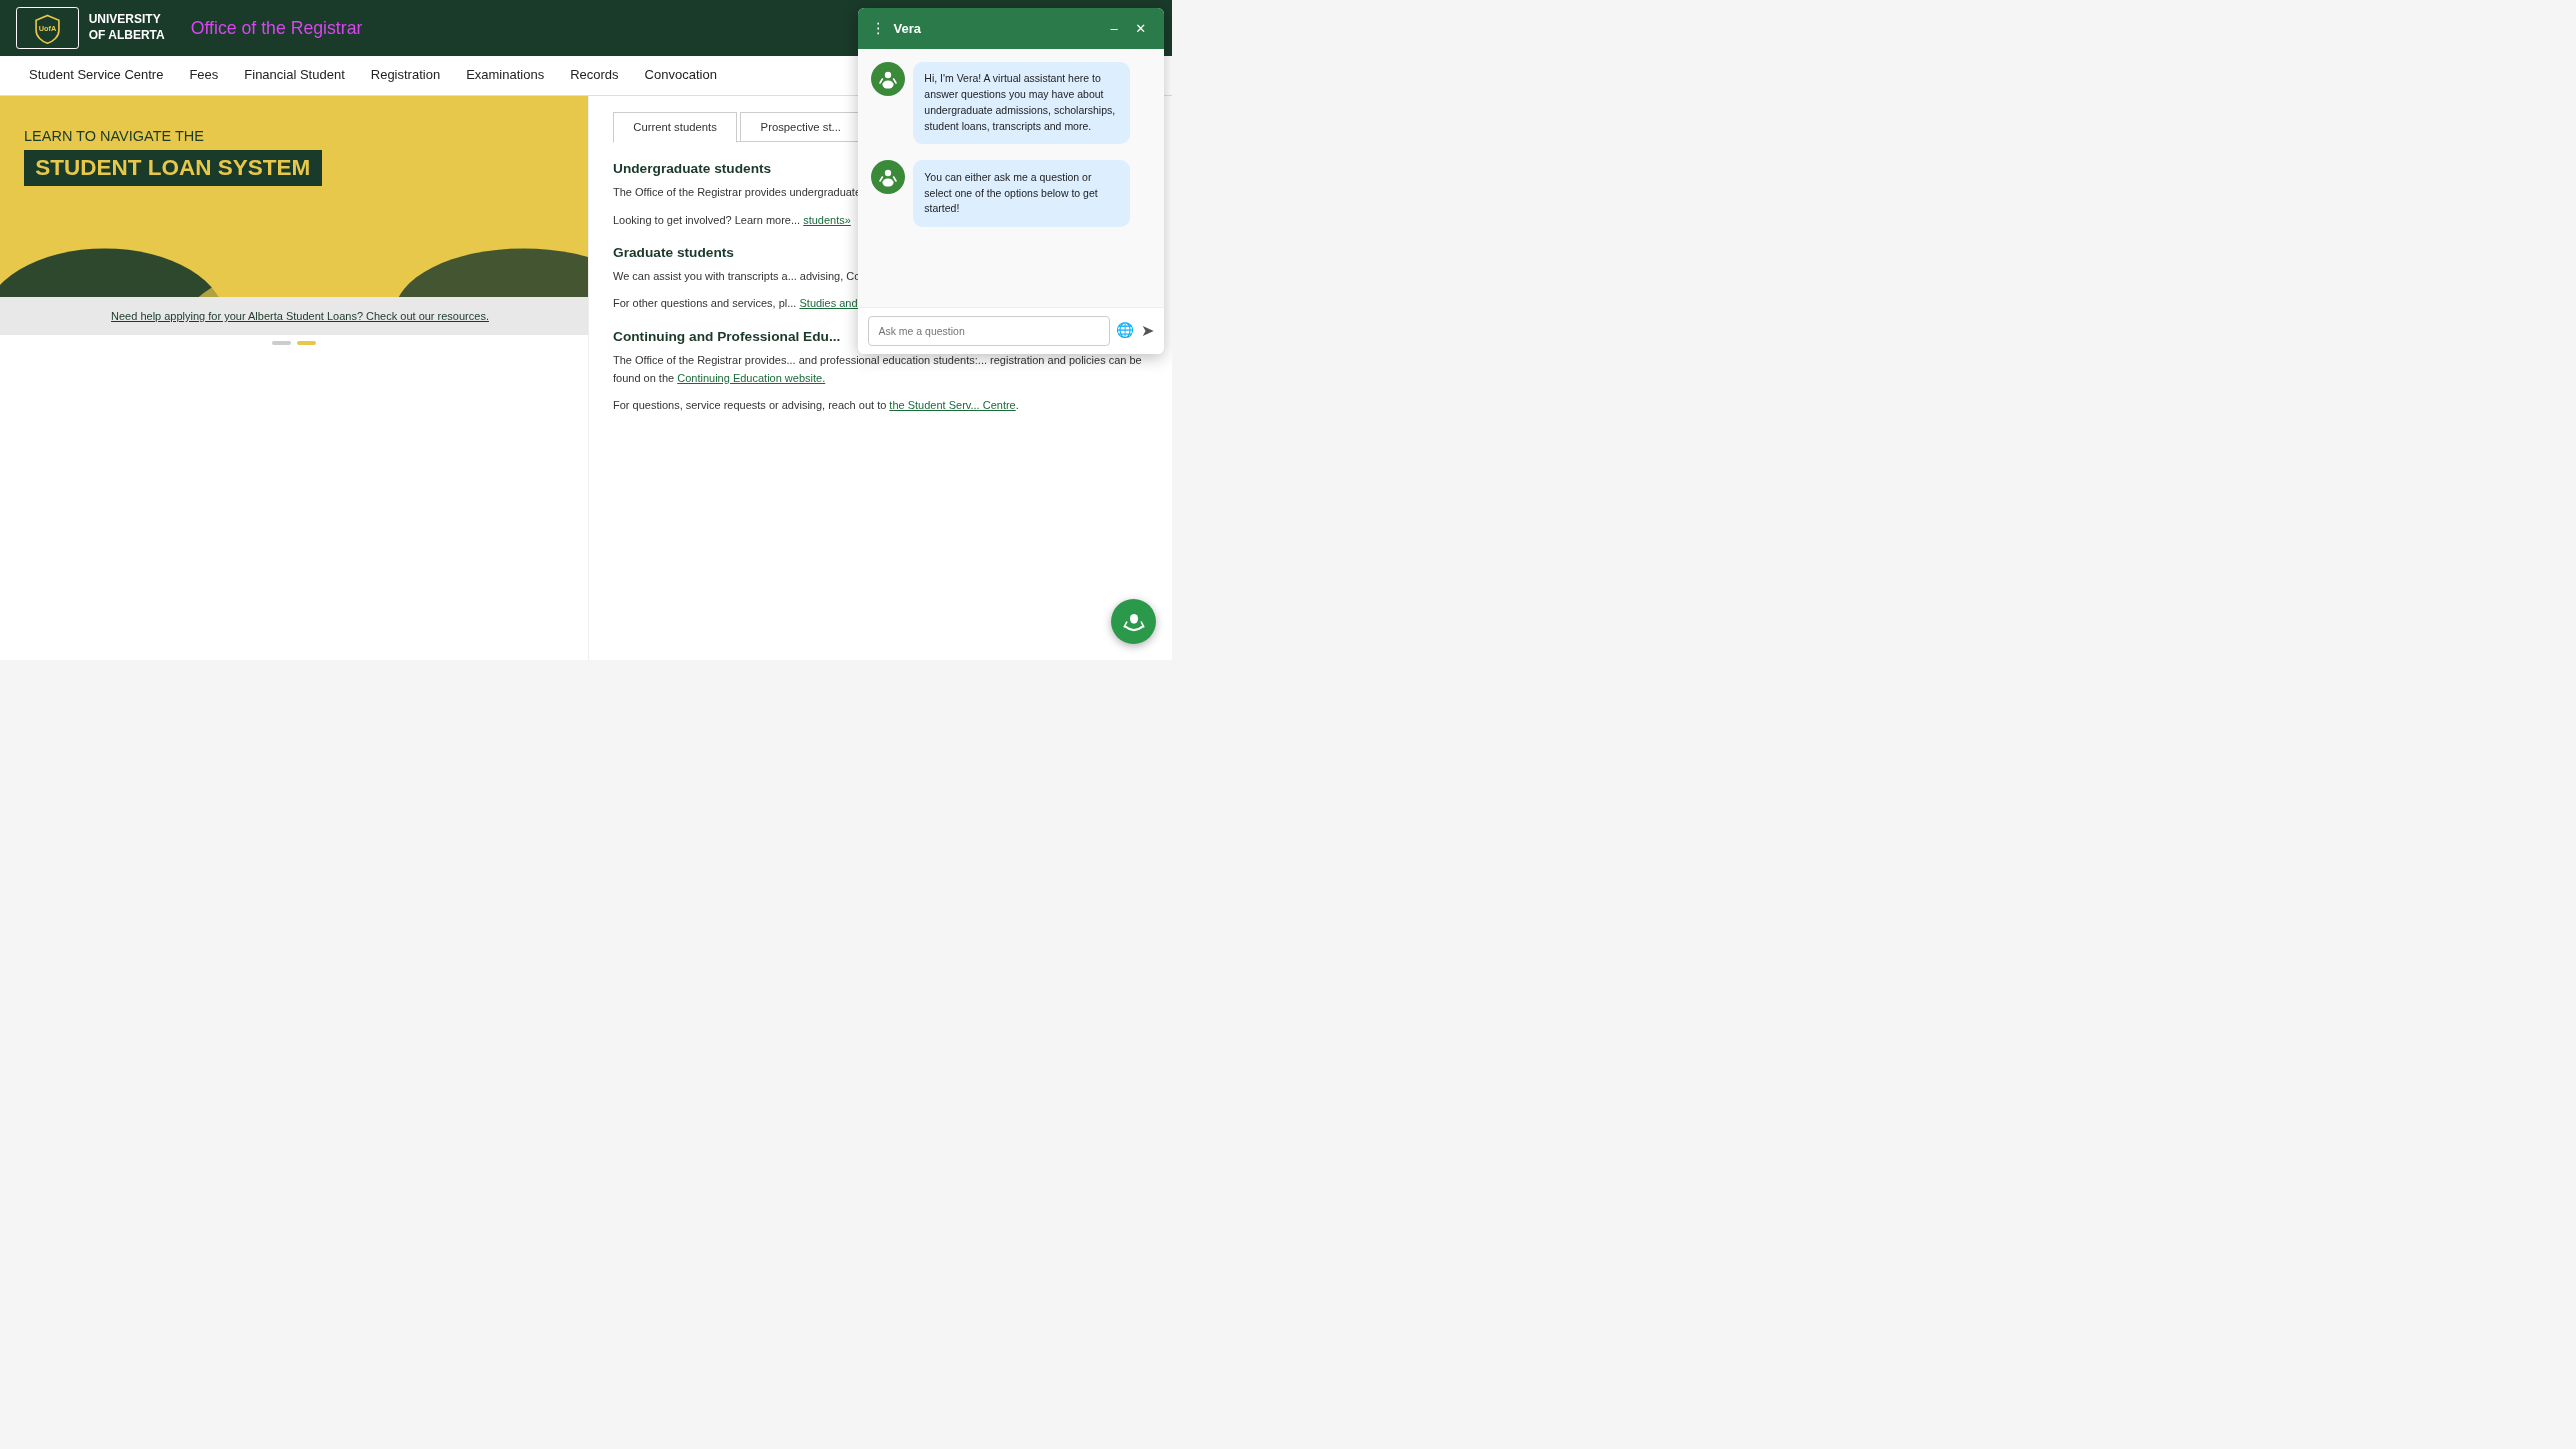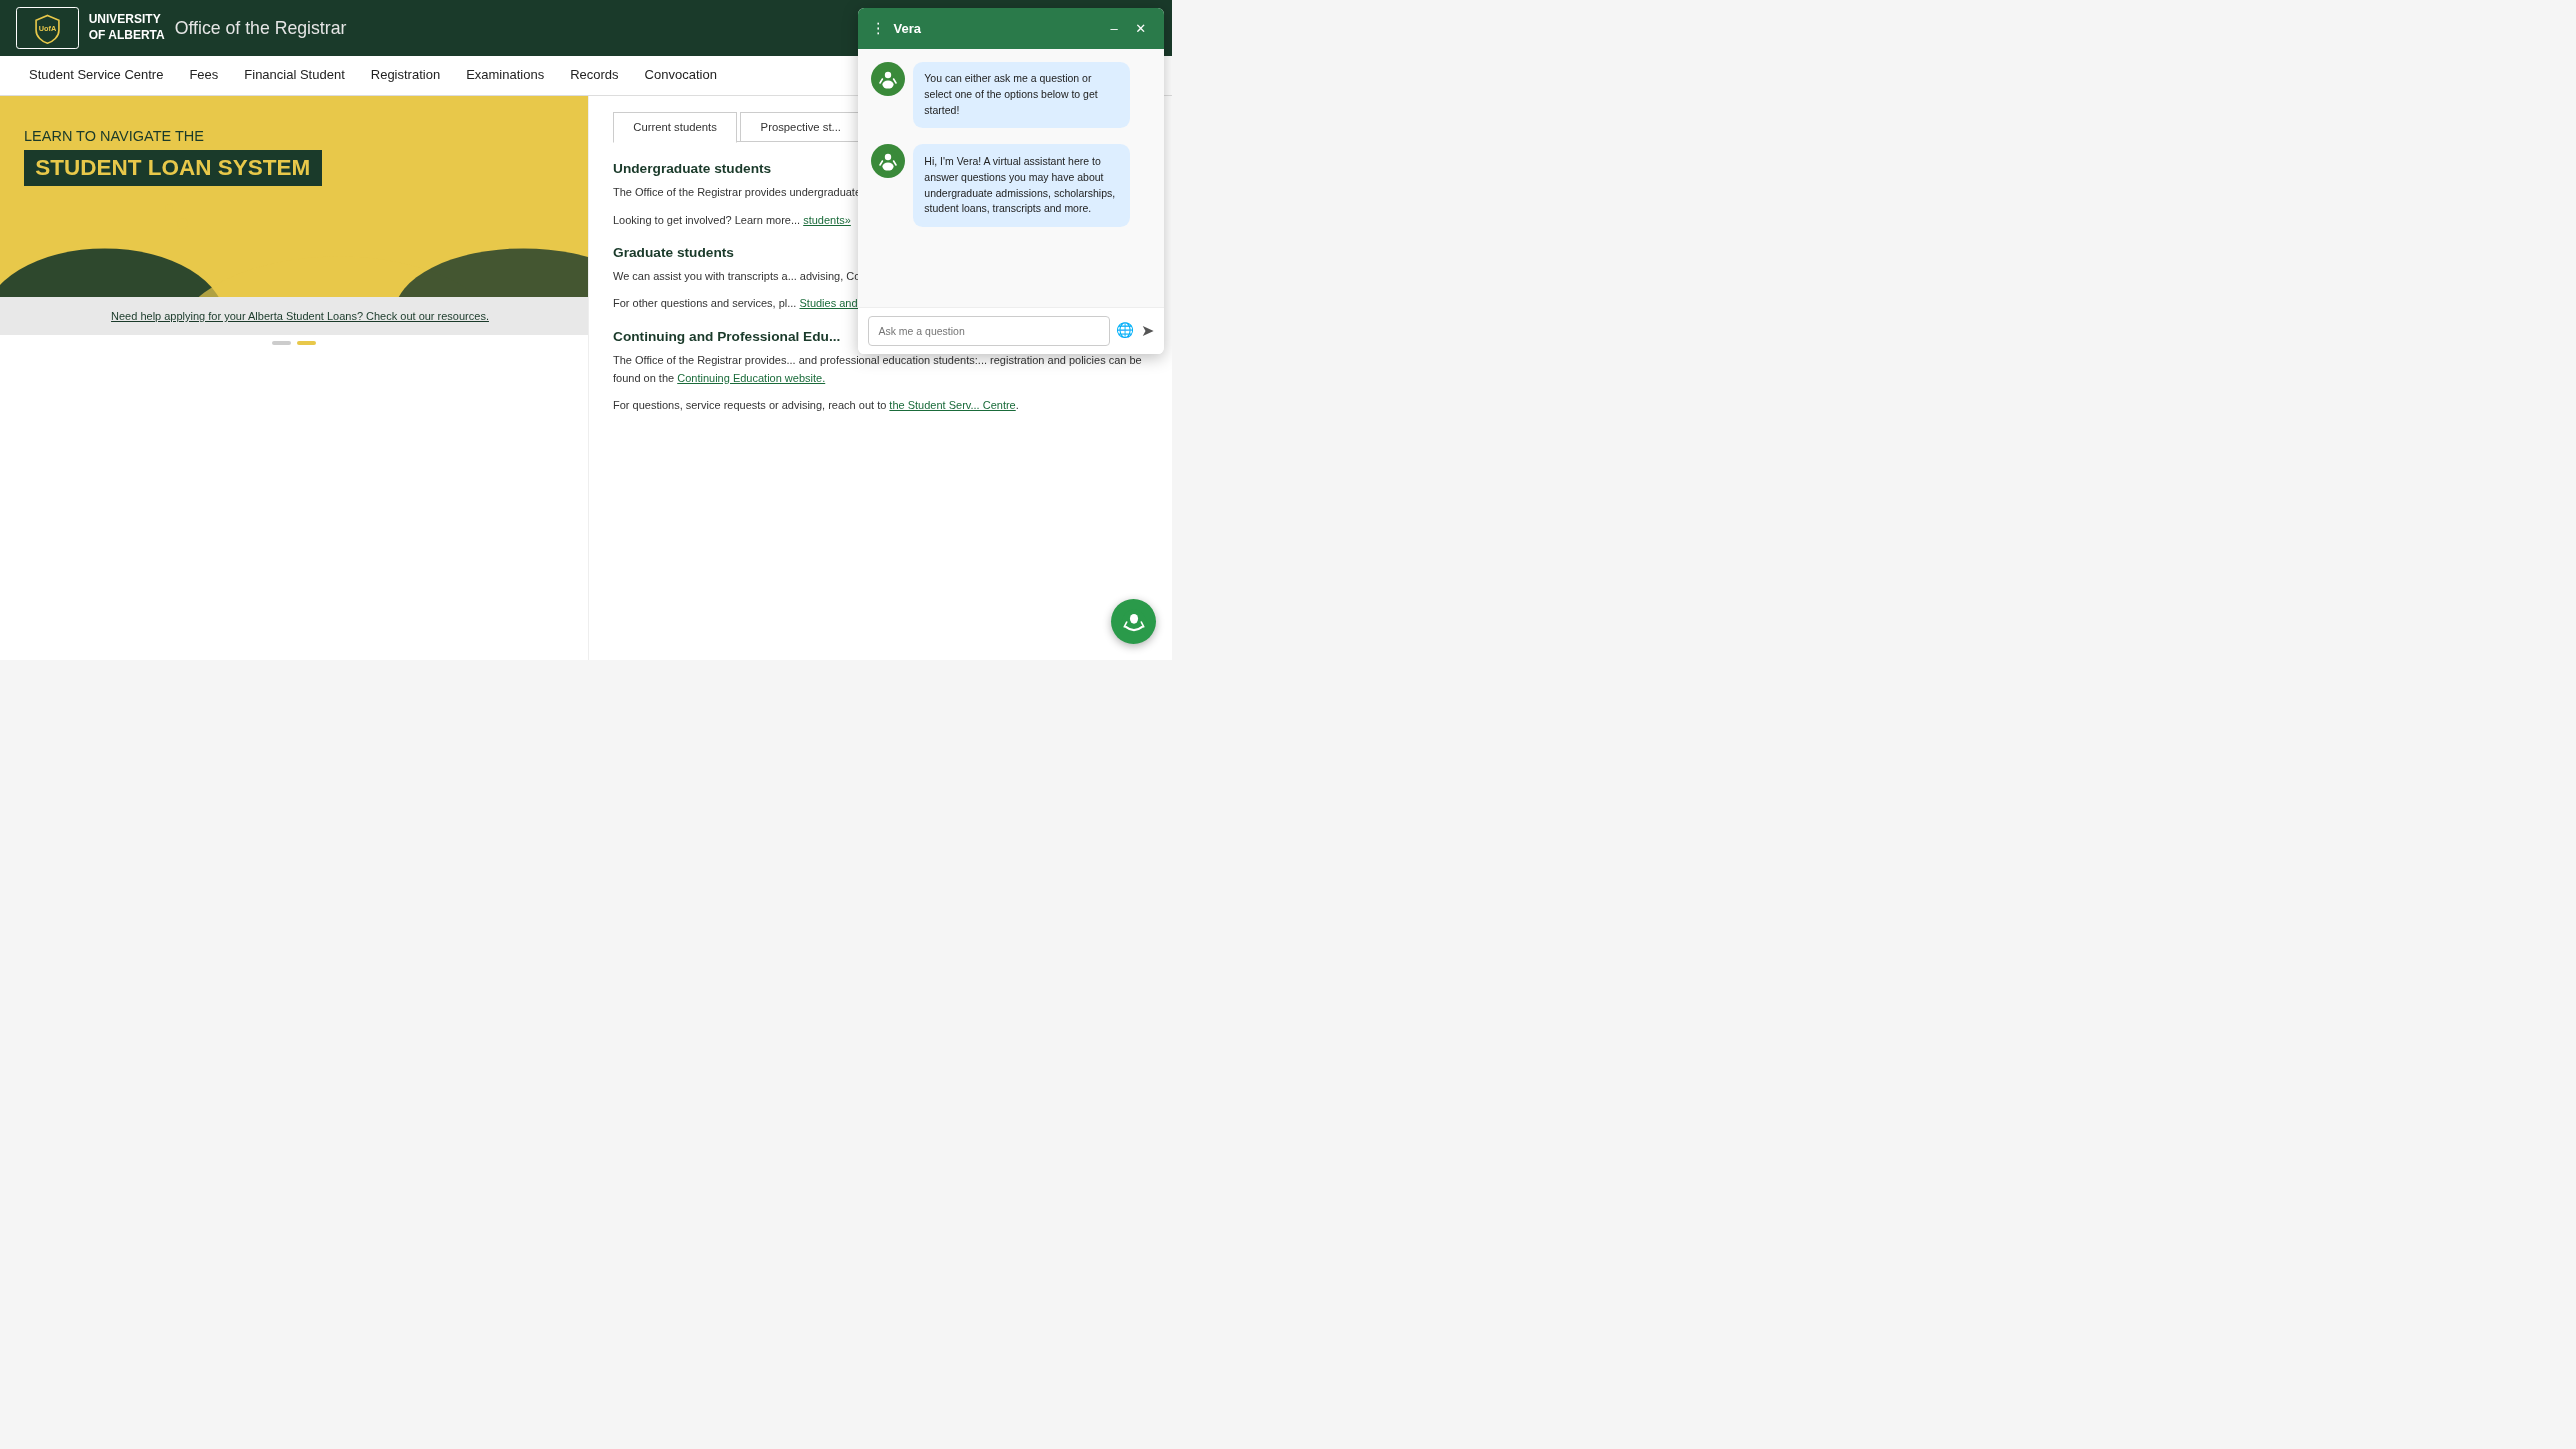--- a/index.html
+++ b/index.html
@@ -38,24 +38,24 @@
       background: #1a3a2a;
     }
     .logo-text {
       color: white;
       font-size: 12px;
       font-weight: bold;
       line-height: 1.3;
       text-transform: uppercase;
     }
     .site-title {
-      color: #e5e5e5;
+      color: #d946ef;
       font-size: 17.7px;
       font-weight: 400;
-      margin-left: 10px;
+      margin-left: 26px;
     }
     .header-icons {
       margin-left: auto;
       display: flex;
       gap: 13px;
       align-items: center;
     }
     .header-icon {
       color: white;
       font-size: 16px;
@@ -484,34 +484,34 @@
     <div class="chat-msg">
       <div class="chat-avatar">
         <svg class="persona-svg" viewBox="0 0 30 30">
           <circle cx="15" cy="15" r="14" fill="#3a8a3a"></circle>
           <circle cx="15" cy="10" r="4" fill="#fff"></circle>
           <ellipse cx="15" cy="22" rx="7" ry="5" fill="#fff"></ellipse>
           <line x1="8" y1="15" x2="5" y2="20" stroke="#fff" stroke-width="2" stroke-linecap="round"></line>
           <line x1="22" y1="15" x2="25" y2="20" stroke="#fff" stroke-width="2" stroke-linecap="round"></line>
         </svg>
       </div>
-      <div class="chat-bubble">You can either ask me a question or select one of the options below to get started!</div>
+      <div class="chat-bubble">Hi, I'm Vera! A virtual assistant here to answer questions you may have about undergraduate admissions, scholarships, student loans, transcripts and more.</div>
     </div>
 
     <div class="chat-msg">
       <div class="chat-avatar">
         <svg class="persona-svg" viewBox="0 0 30 30">
           <circle cx="15" cy="15" r="14" fill="#3a8a3a"></circle>
           <circle cx="15" cy="10" r="4" fill="#fff"></circle>
           <ellipse cx="15" cy="22" rx="7" ry="5" fill="#fff"></ellipse>
           <line x1="8" y1="15" x2="5" y2="20" stroke="#fff" stroke-width="2" stroke-linecap="round"></line>
           <line x1="22" y1="15" x2="25" y2="20" stroke="#fff" stroke-width="2" stroke-linecap="round"></line>
         </svg>
       </div>
-      <div class="chat-bubble">Hi, I'm Vera! A virtual assistant here to answer questions you may have about undergraduate admissions, scholarships, student loans, transcripts and more.</div>
+      <div class="chat-bubble">You can either ask me a question or select one of the options below to get started!</div>
     </div>
   </div>
 
   <div class="chat-input-area">
     <input class="chat-input" type="text" placeholder="Ask me a question" style="">
     <button class="chat-translate-btn">🌐</button>
     <button class="chat-send-btn">➤</button>
   </div>
 </div>
 

